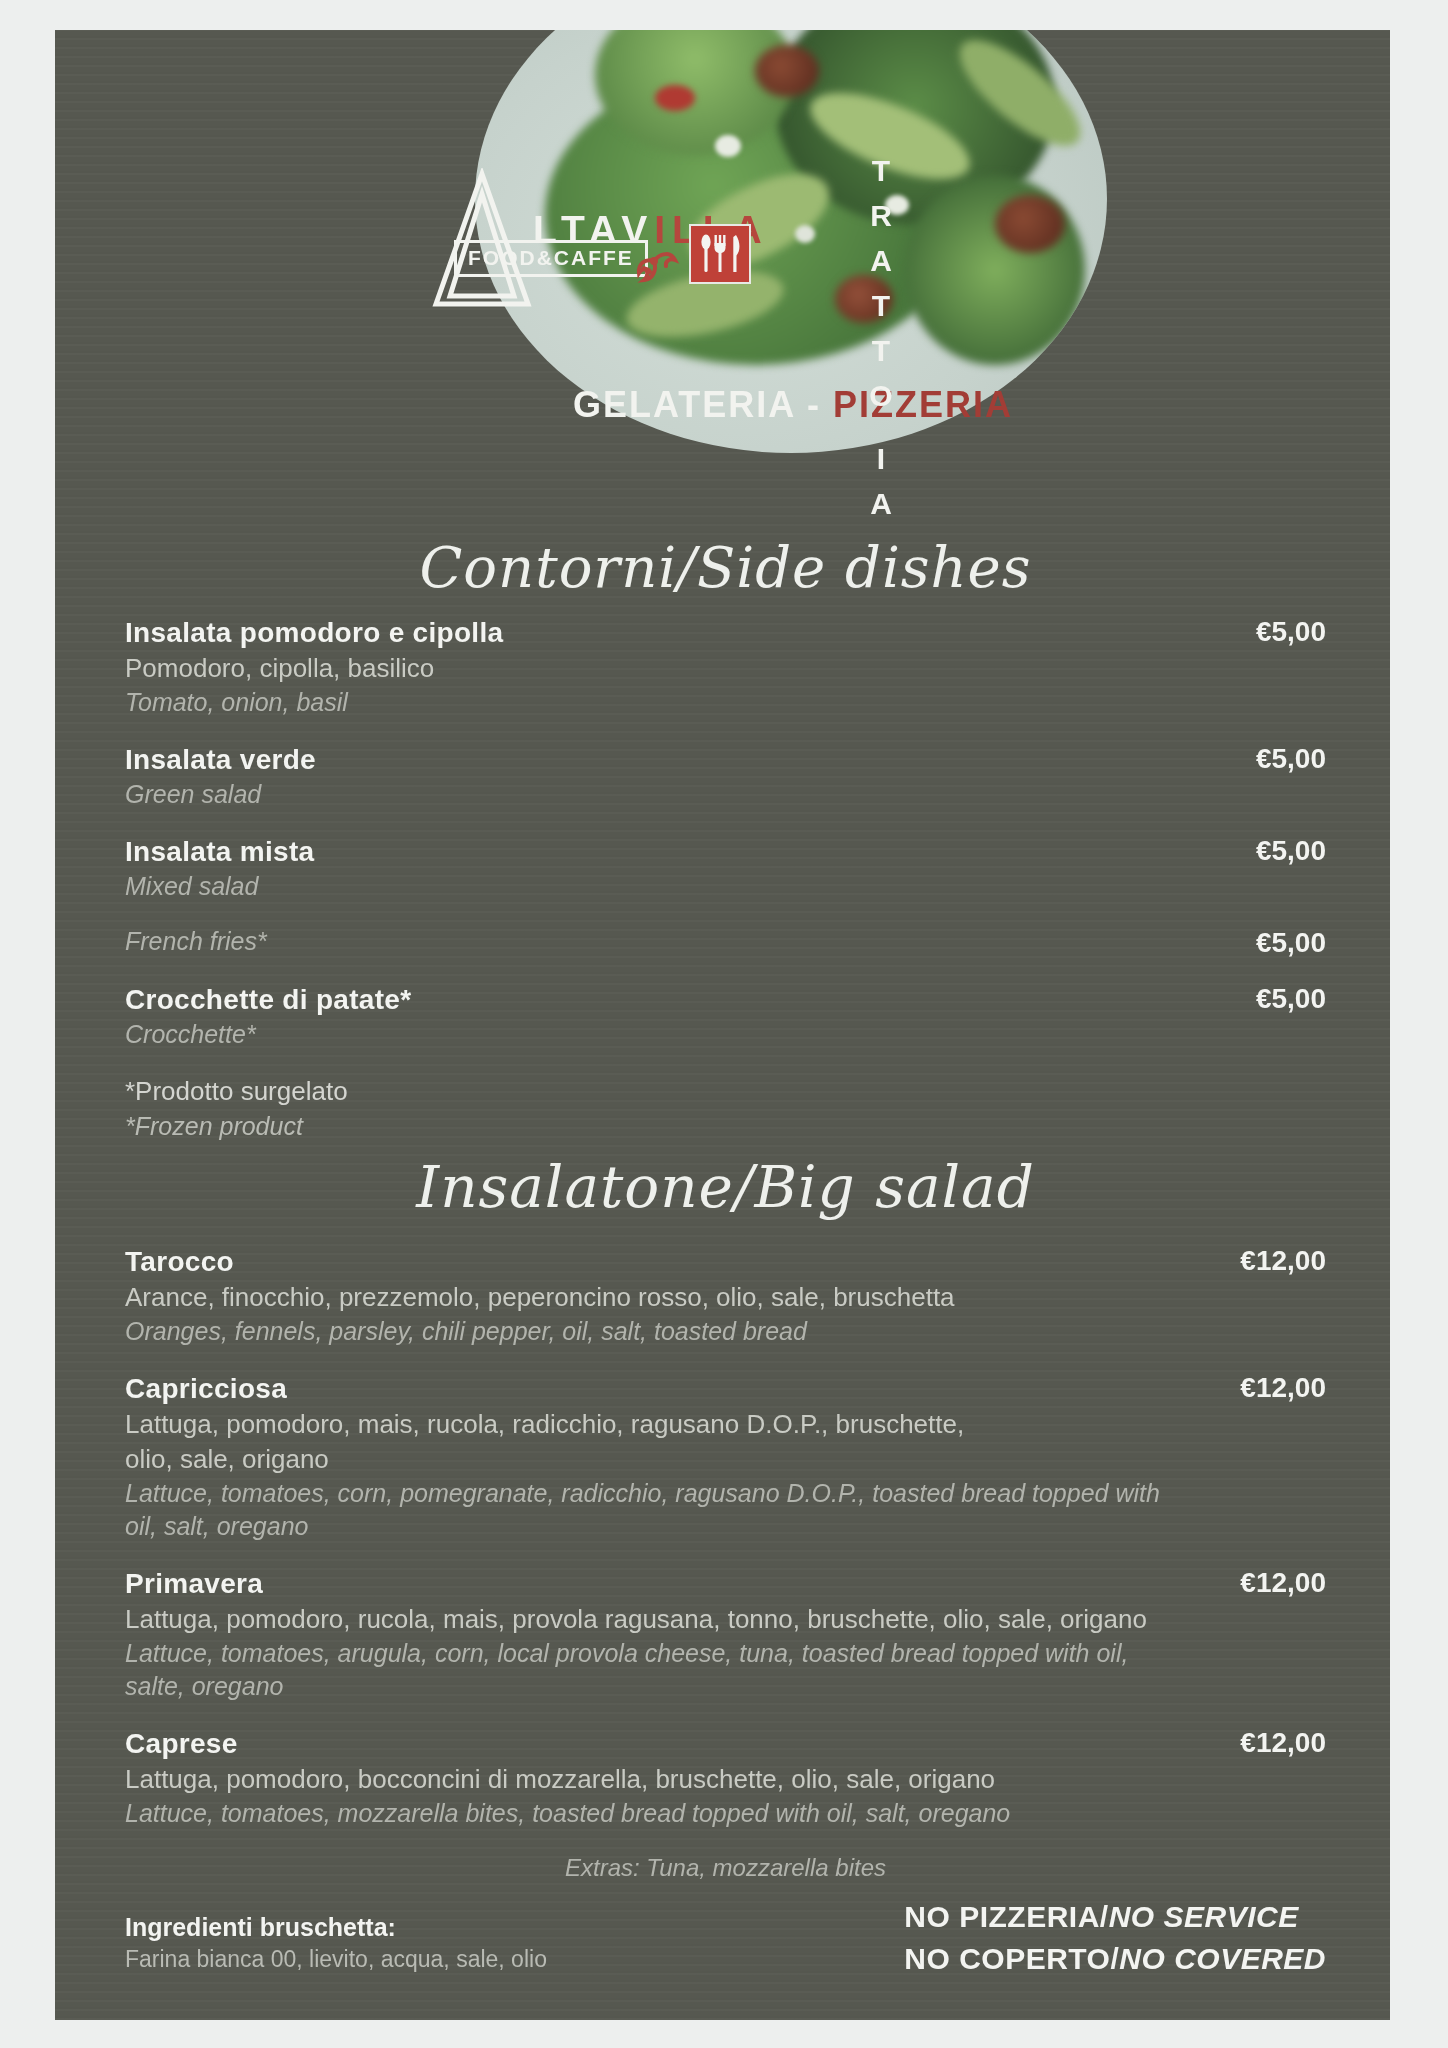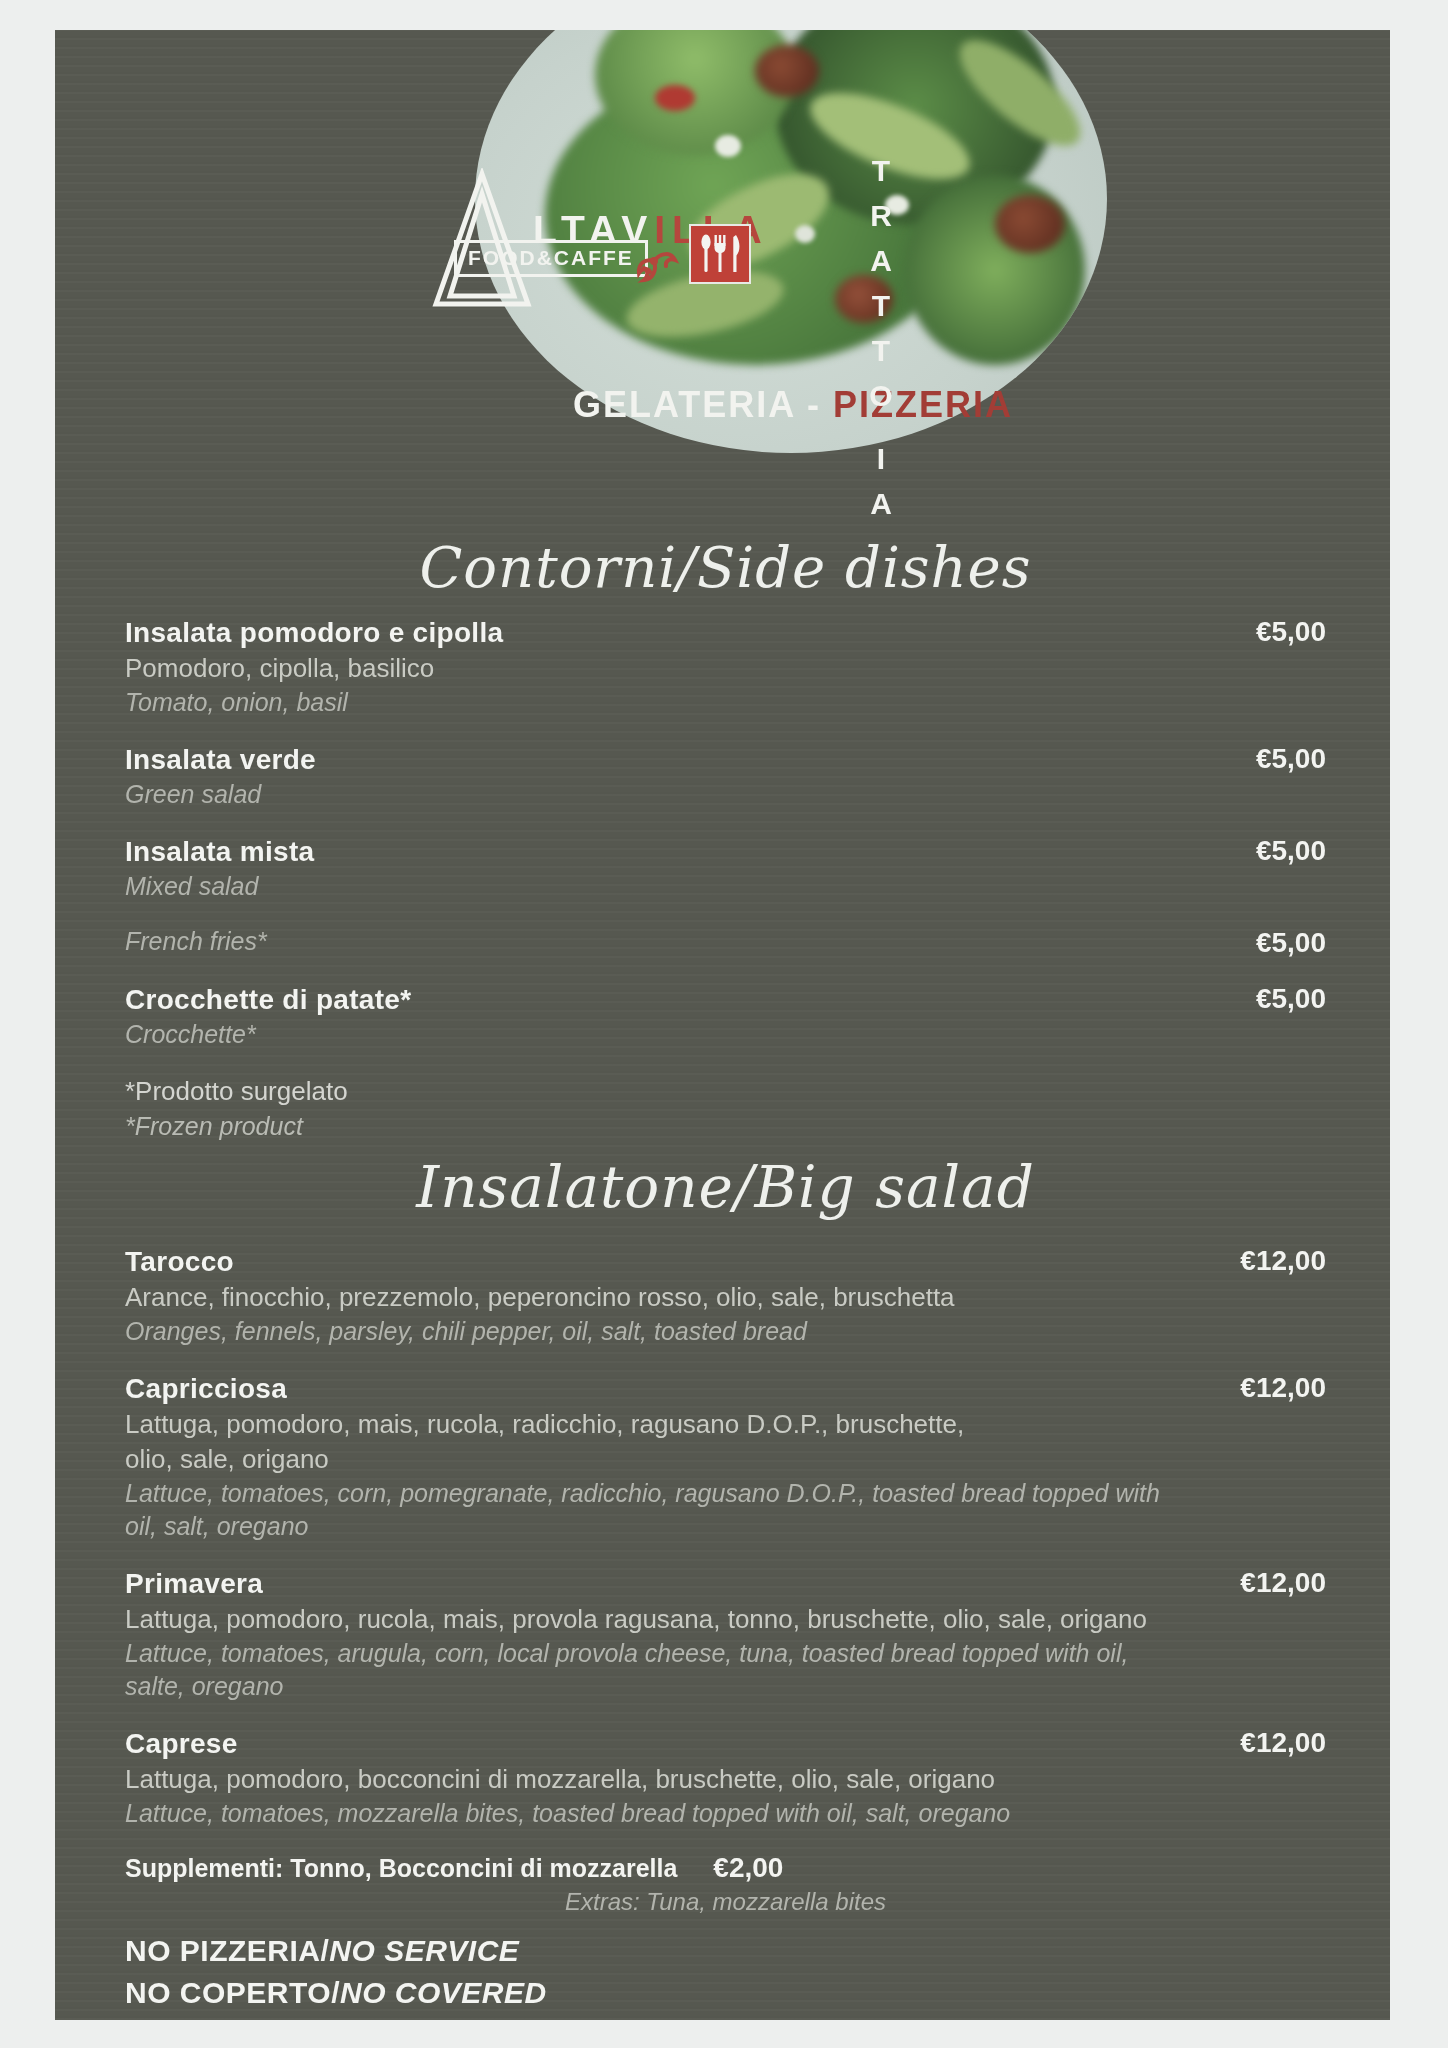--- a/index.html
+++ b/index.html
@@ -212,27 +212,28 @@
 
     <div class="item">
       <div class="item-main">
         <div class="item-name">Caprese</div>
         <div class="item-desc-it">Lattuga, pomodoro, bocconcini di mozzarella, bruschette, olio, sale, origano</div>
         <div class="item-desc-en">Lattuce, tomatoes, mozzarella bites, toasted bread topped with oil, salt, oregano</div>
       </div>
       <div class="item-price">€12,00</div>
     </div>
 
-    <div class="supplements">
-      <span class="supp-label">Supplementi: Tonno, Bocconcini di mozzarella</span>
-      <span class="supp-price">€2,00</span>
-    </div>
     <div class="supp-extras">Extras: Tuna, mozzarella bites</div>
 
     <div class="bottom-row">
+      <div>
+        <div class="brus-heading">Ingredienti bruschetta:</div>
+        <div class="brus-it">Farina bianca 00, lievito, acqua, sale, olio</div>
+
+      </div>
       <div class="notices">
         <div class="notice-line"><span>NO PIZZERIA/</span><span class="it">NO SERVICE</span></div>
         <div class="notice-line"><span>NO COPERTO/</span><span class="it">NO COVERED</span></div>
       </div>
     </div>
 
   </div>
 </div>
 
 </body></html>

